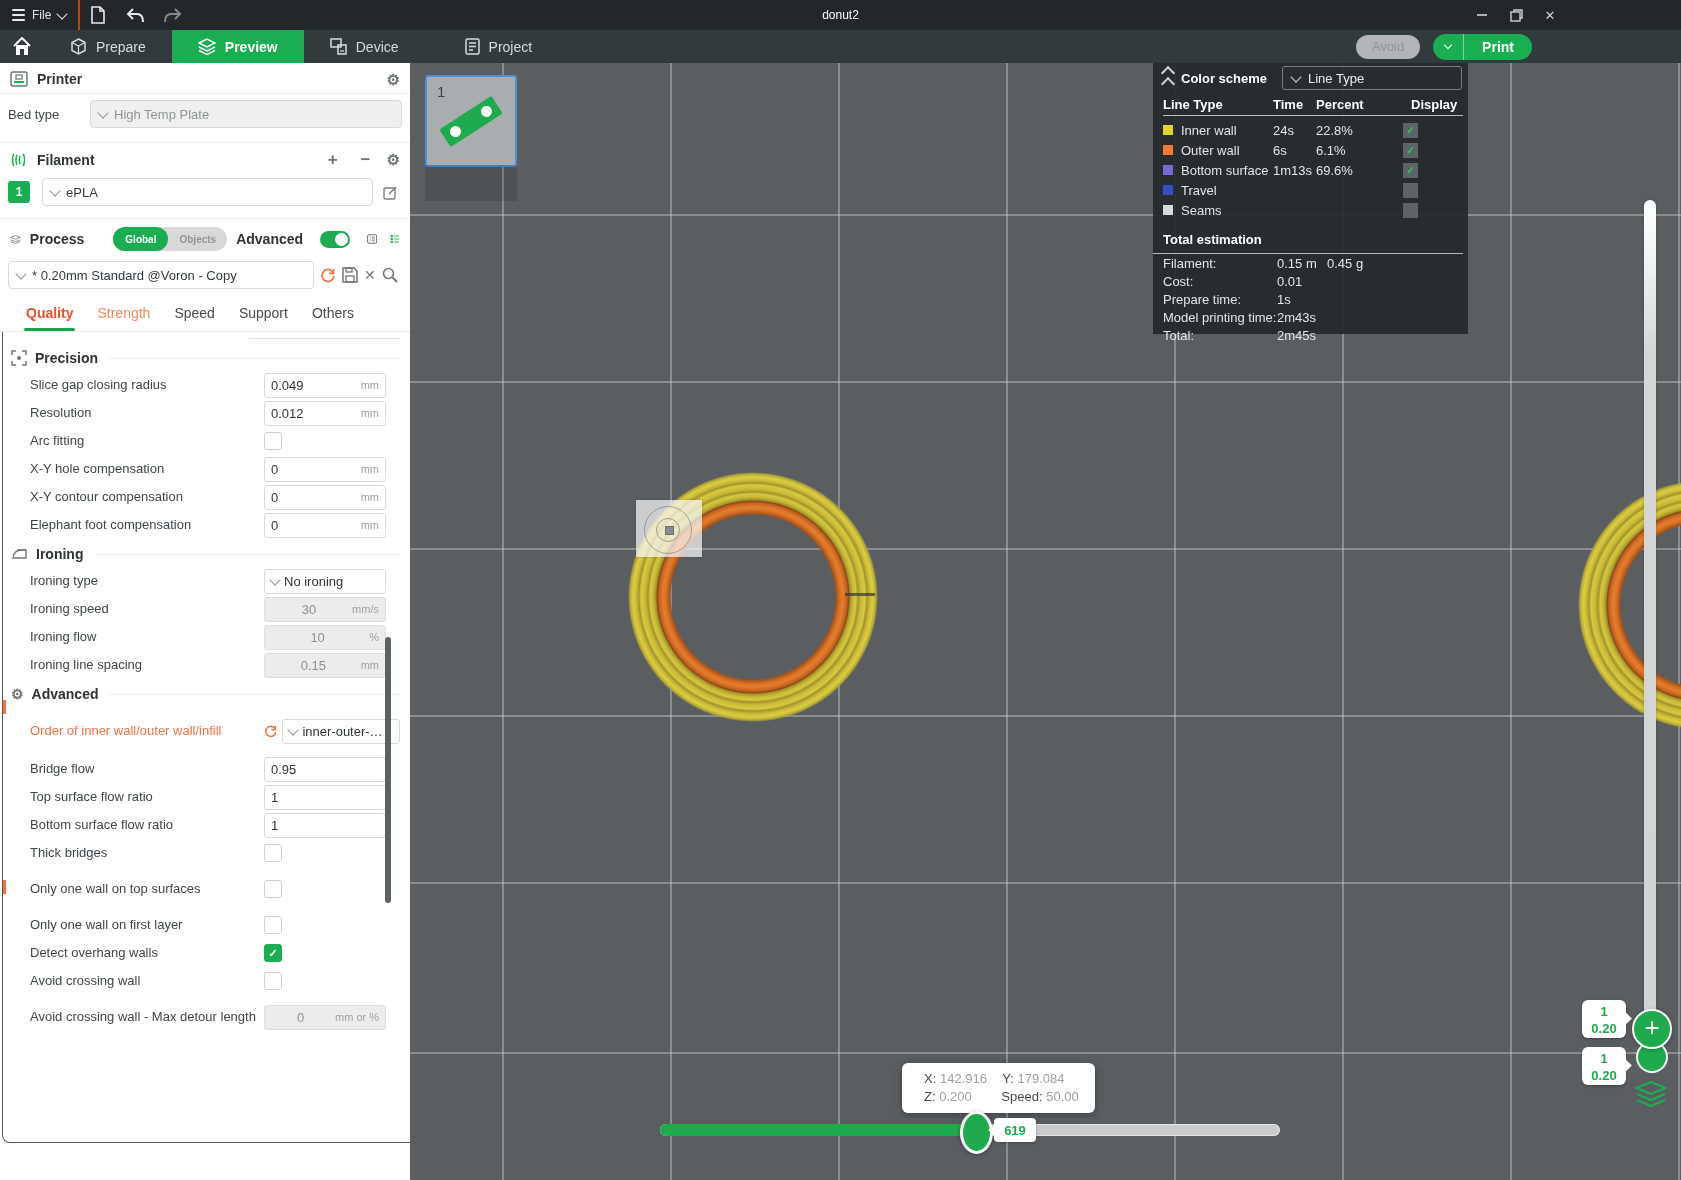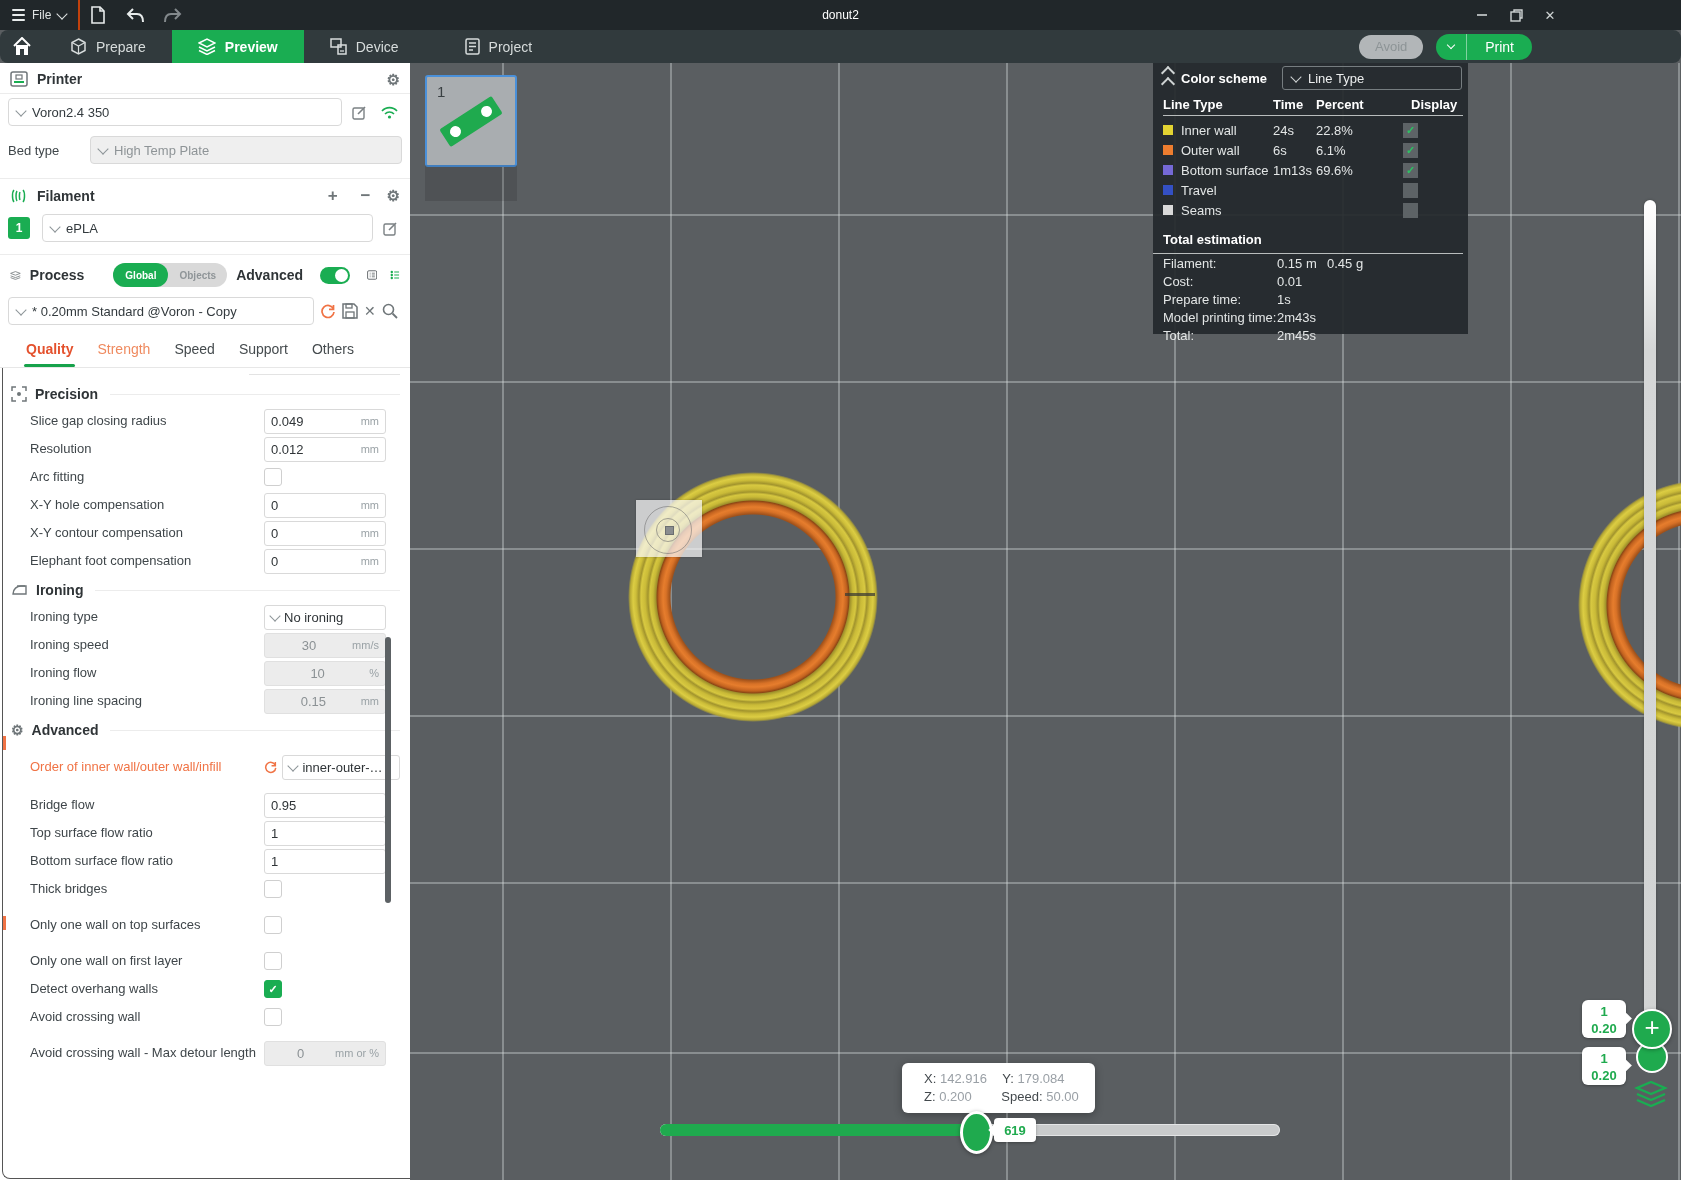--- a/index.html
+++ b/index.html
@@ -14,30 +14,30 @@
   .tb-btn{background:none;border:none;padding:0 10px;height:30px;display:flex;align-items:center;cursor:pointer;}
   .title{position:absolute;left:0;right:0;text-align:center;pointer-events:none;color:#ffffff;}
   .winctl{margin-left:auto;display:flex;align-items:center;gap:8px;padding-right:118px;z-index:2;}
   .winctl button{background:none;border:none;color:#cfd4d4;width:26px;height:26px;font-size:13px;cursor:pointer;display:flex;align-items:center;justify-content:center;}
   .chev{display:inline-block;width:7px;height:7px;border-left:1.6px solid #8d9598;border-bottom:1.6px solid #8d9598;transform:rotate(-45deg);margin-top:-3px;}
   .chev.light{border-color:#dfe3e3;}
   .chev.white{border-color:#fff;}
   .chev.sm{width:5px;height:5px;}
 
   
-  .tabbar{position:absolute;top:30px;left:0;right:0;height:33px;background:#313a3d;display:flex;align-items:stretch;color:#d7dcdc;font-size:14px;border-radius:8px;}
+  .tabbar{position:absolute;top:30px;left:0;right:0;height:33px;background:#313a3d;display:flex;align-items:stretch;color:#d7dcdc;font-size:14px;}
   .home-btn{width:44px;display:flex;align-items:center;justify-content:center;cursor:pointer;}
   .tab{display:flex;align-items:center;gap:9px;padding:0 26px;cursor:pointer;}
   .tab.active{background:#1aad52;color:#fff;font-weight:700;}
   .tab svg{display:block;}
   .top-actions{margin-left:auto;display:flex;align-items:center;gap:13px;padding-right:149px;}
   .slice-btn{width:64px;height:24px;border:none;border-radius:12px;background:#b2b6b8;color:#8d9496;font-size:13px;cursor:default;}
   .print-group{display:flex;align-items:stretch;height:26px;border-radius:13px;overflow:hidden;cursor:pointer;}
   .print-chev{width:30px;background:#1aad52;display:flex;align-items:center;justify-content:center;border-right:1px solid rgba(255,255,255,.45);}
-  .print-main{background:#1aad52;color:#fff;font-size:14px;font-weight:400;display:flex;align-items:center;padding:0 18px;}
+  .print-main{background:#1aad52;color:#fff;font-size:14px;font-weight:700;display:flex;align-items:center;padding:0 18px;}
 
   
   .panel{position:absolute;left:0;top:63px;width:410px;height:1117px;background:#fff;color:#3f464a;font-size:13px;}
   .sec-head{display:flex;align-items:center;gap:9px;padding:8px 10px 6px 10px;font-weight:700;color:#2f3437;font-size:14px;}
   .sec-head .spacer{flex:1;}
   .gear-g{color:#6f7679;font-size:15px;line-height:1;cursor:pointer;}
   .pm{color:#6f7679;font-size:17px;line-height:1;cursor:pointer;padding:0 7px;}
   .hr{height:1px;background:#ececec;}
   .row{display:flex;align-items:center;padding:4px 8px;}
   .sel{display:flex;align-items:center;gap:7px;border:1px solid #d9d9d9;border-radius:4px;background:#fff;height:26px;padding:0 8px;flex:1;color:#333a3e;cursor:pointer;white-space:nowrap;overflow:hidden;}
@@ -253,39 +253,20 @@
           <rect x="1" y="1" width="16" height="14" rx="2" fill="none" stroke="#6f7679" stroke-width="1.5"></rect>
           <path d="M4 11 H14" stroke="#1aad52" stroke-width="2"></path>
           <rect x="6" y="4" width="6" height="4" fill="none" stroke="#6f7679" stroke-width="1.2"></rect>
         </svg>
       <span>Printer</span>
       <span class="spacer"></span>
       <span class="gear-g">⚙</span>
     </div>
     <div class="hr"></div>
 
-    <div class="row" style="gap:6px;">
-      <span class="sel">
-        <span class="chev"></span>
-        <span>Voron2.4 350</span>
-      </span>
-      <button class="ico-btn">
-        <svg width="15" height="15" viewBox="0 0 15 15">
-            <rect x="1" y="3" width="11" height="11" rx="1.5" fill="none" stroke="#7b8184" stroke-width="1.4"></rect>
-            <path d="M6 9 L13 2" stroke="#7b8184" stroke-width="1.6"></path>
-          </svg>
-      </button>
-      <button class="ico-btn">
-        <svg width="17" height="13" viewBox="0 0 17 13">
-            <path d="M1 5 C5 0.5 12 0.5 16 5" fill="none" stroke="#1aad52" stroke-width="1.6"></path>
-            <path d="M4 8 C6.5 5.4 10.5 5.4 13 8" fill="none" stroke="#1aad52" stroke-width="1.6"></path>
-            <circle cx="8.5" cy="11" r="1.6" fill="#1aad52"></circle>
-          </svg>
-      </button>
-    </div>
 
     <div class="row" style="gap:10px;margin-top:2px;">
       <span style="width:72px;">Bed type</span>
       <span class="sel gray">
         <span class="chev"></span>
         <span>High Temp Plate</span>
       </span>
     </div>
 
     <div class="hr" style="margin-top:10px;"></div>

